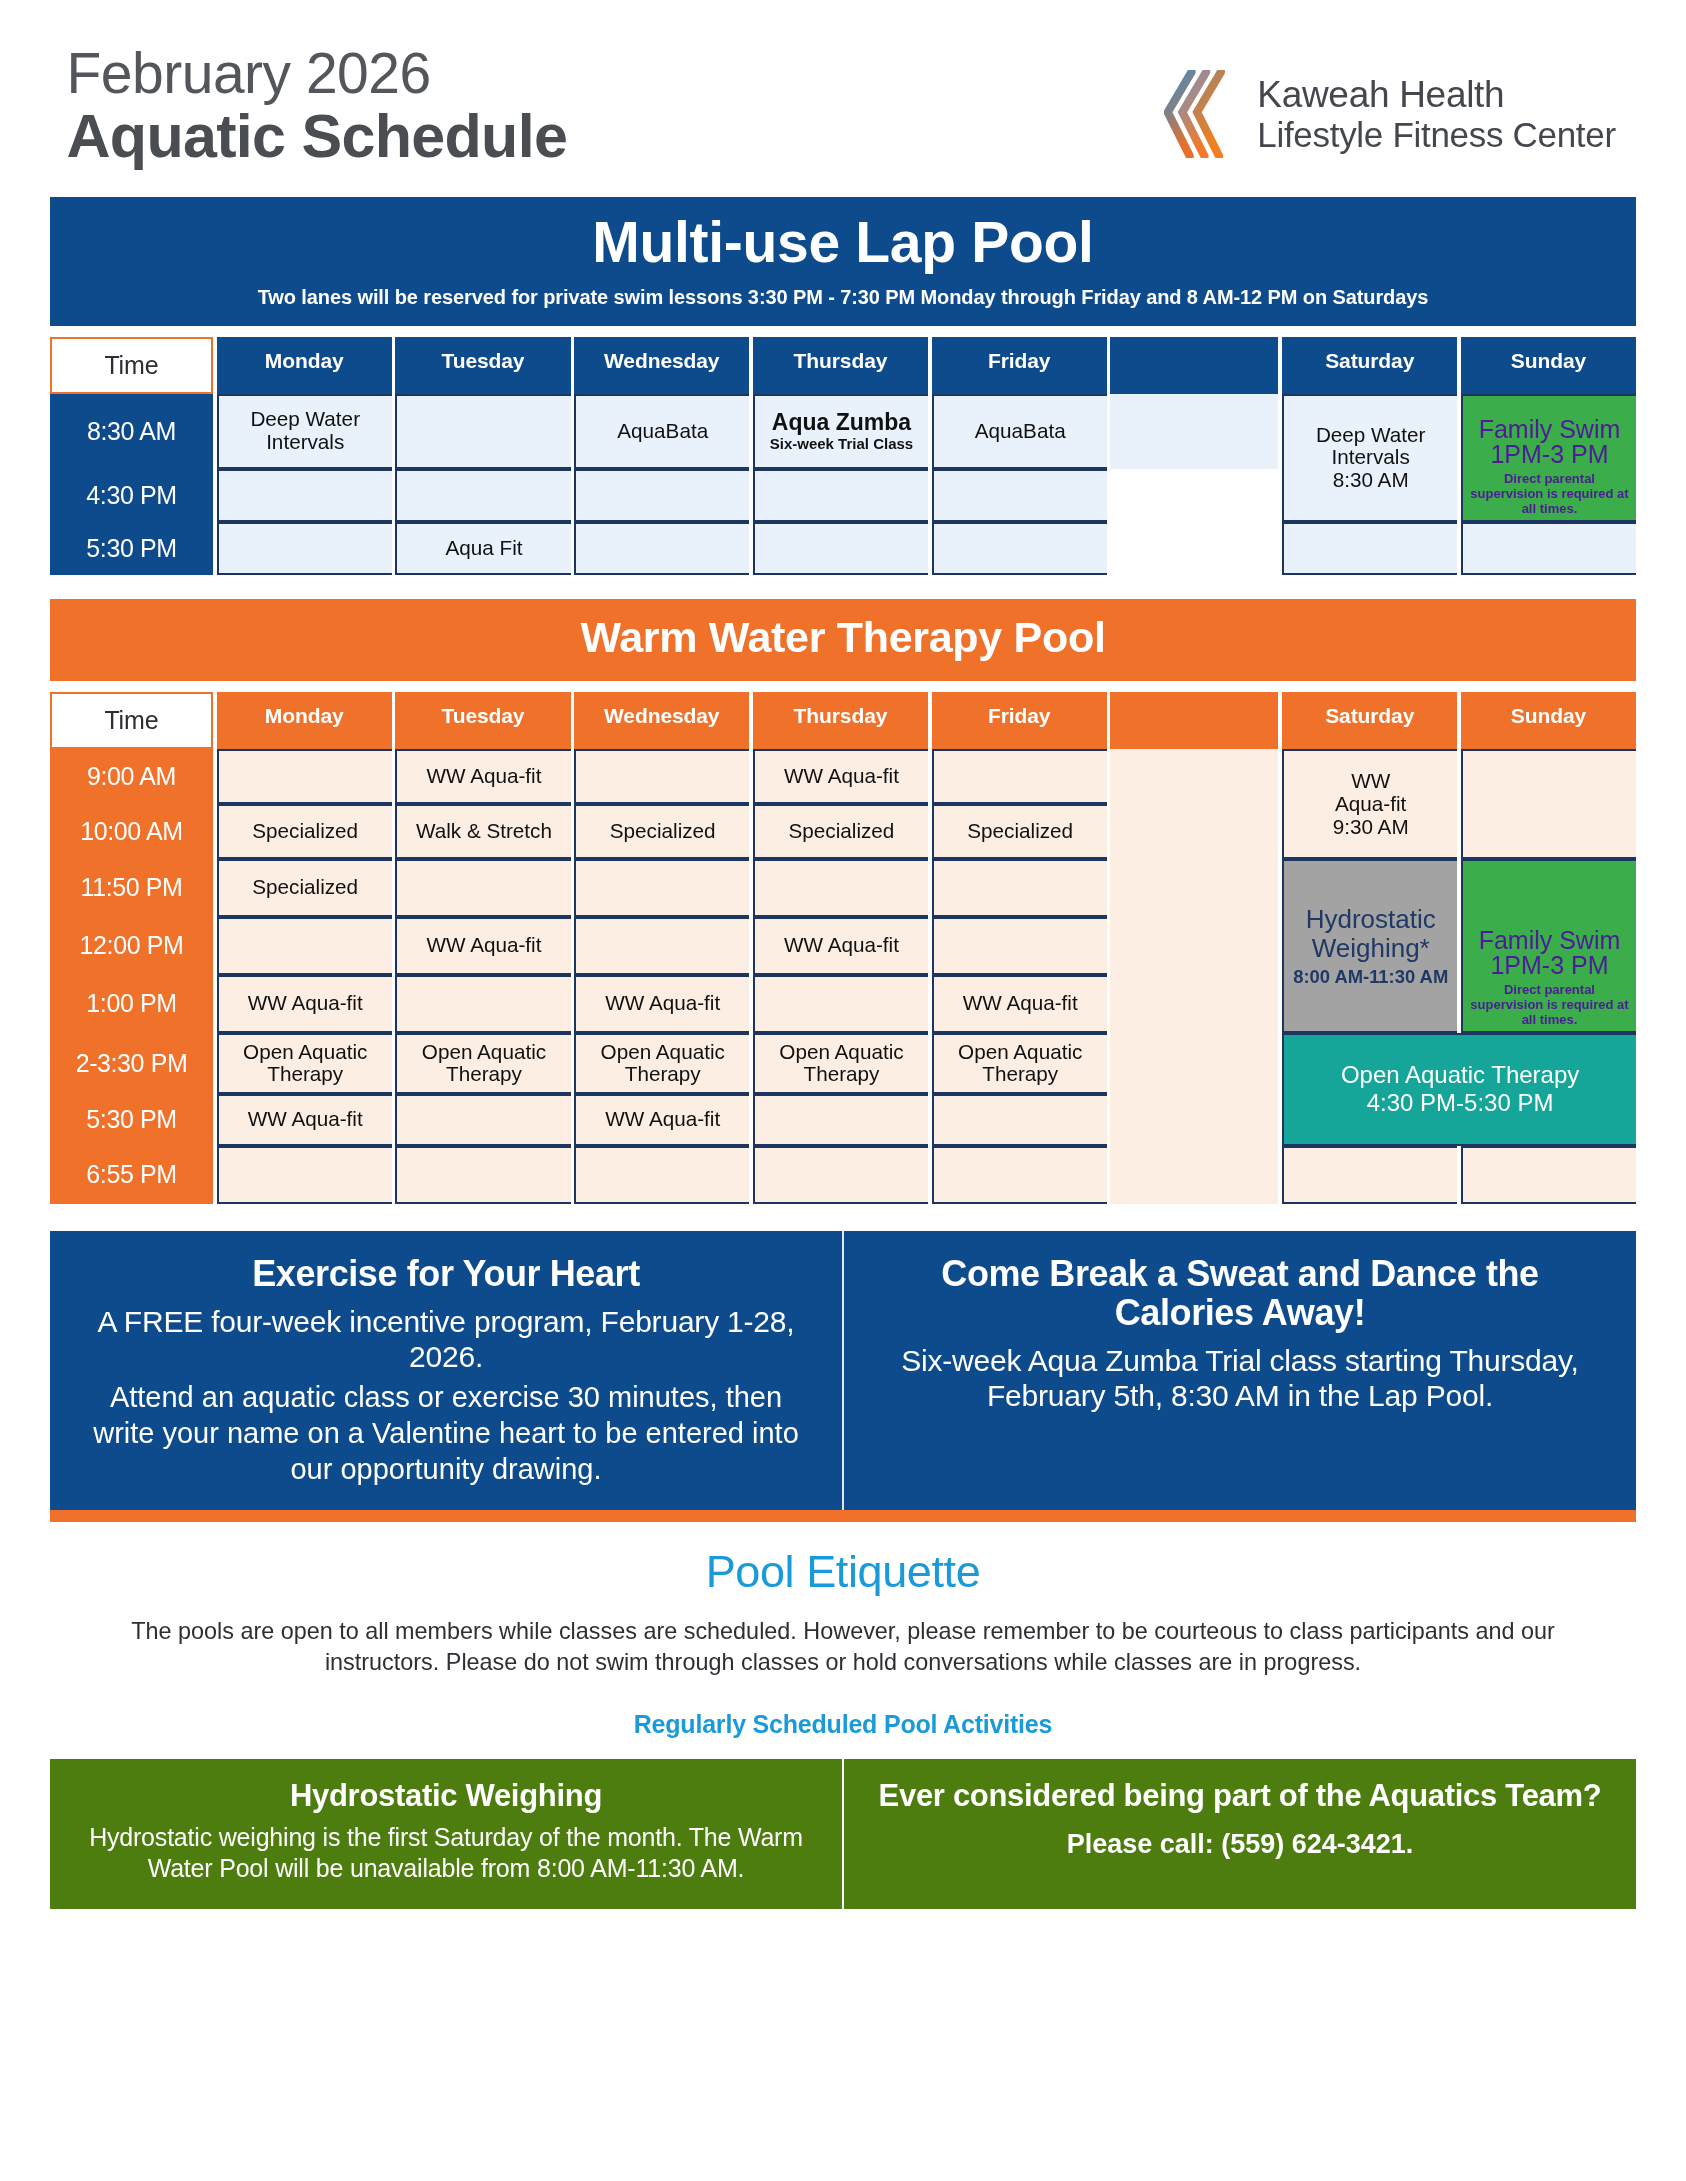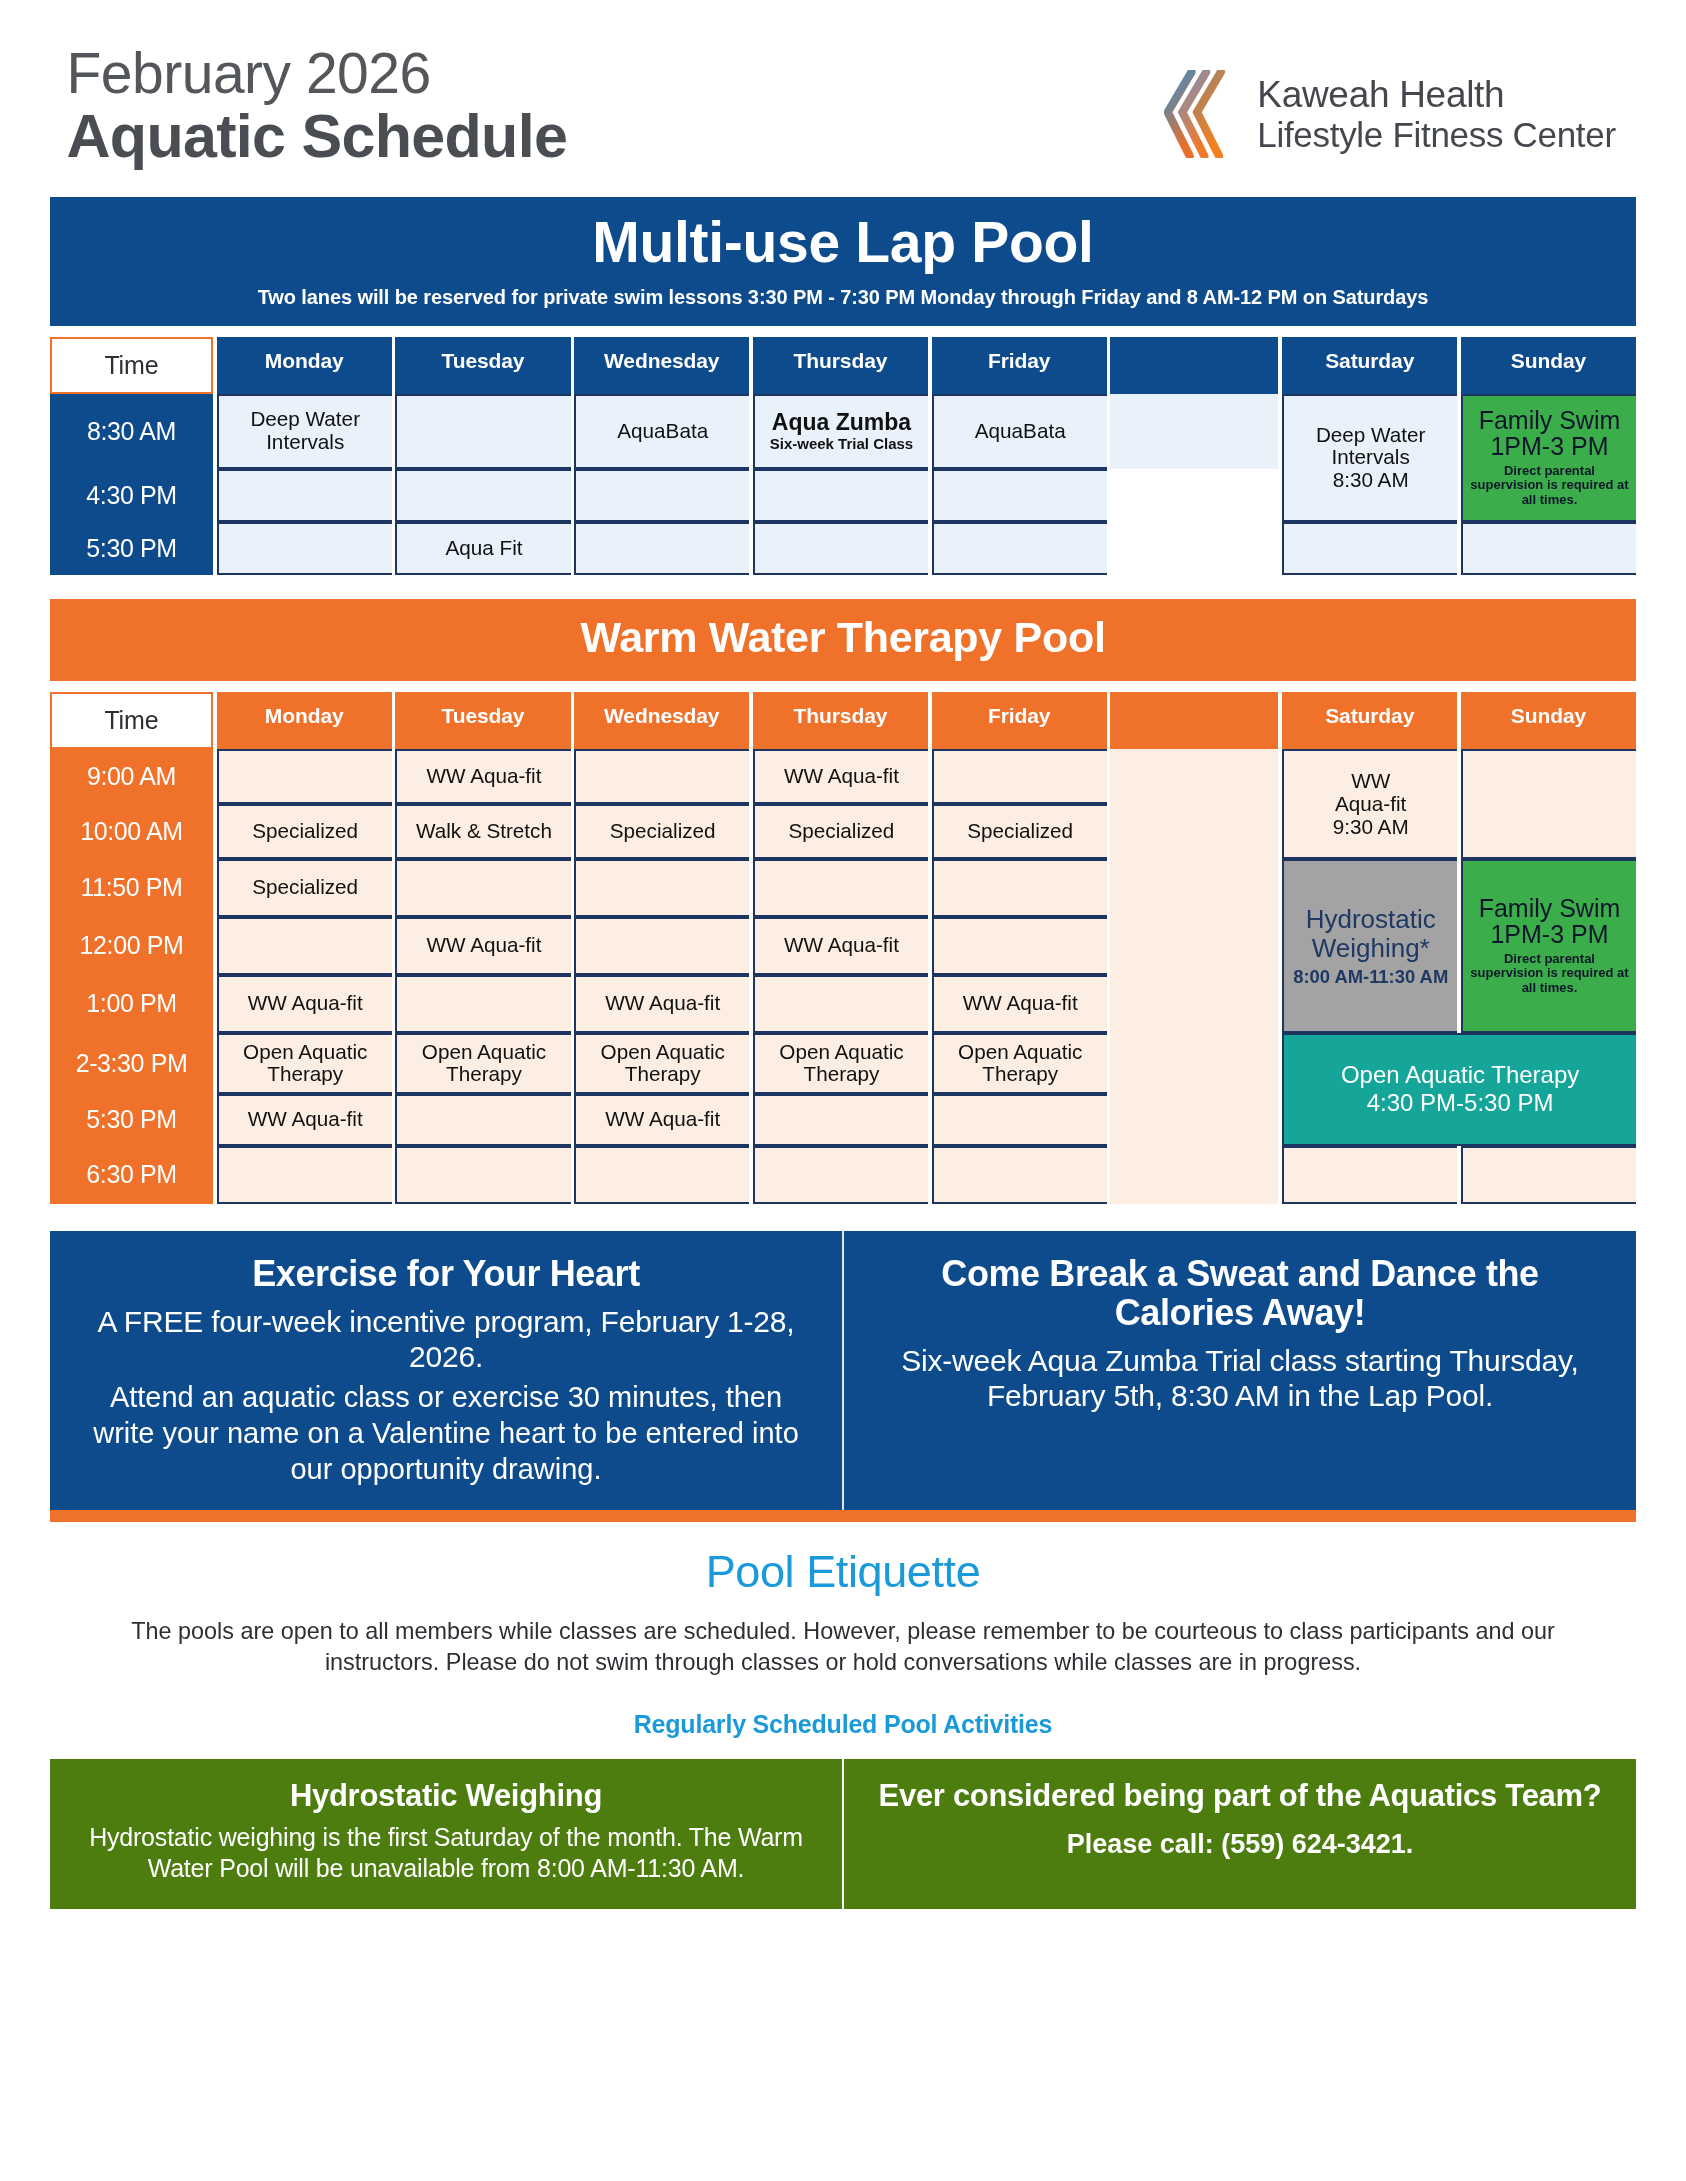--- a/index.html
+++ b/index.html
@@ -60,21 +60,21 @@
   .orange .cell { background: #fdeee3; }
   .cell.blank-col { border: none !important; }
   .blue .cell.blank-col  { background: #e9f2fb; }
   .orange .cell.blank-col{ background: #fdeee3; }
   .cell.strong { font-weight: 700; font-size: 23px; }
   .cell .sub { display: block; font-size: 15px; font-weight: 700; margin-top: 0.9px; }
 
   
   .chip { width: 100%; height: 100%; display: flex; flex-direction: column;
           align-items: center; justify-content: center; text-align: center; padding: 3.7px; }
-  .chip.green { background: #3bad4b; color: #0f172a; }
+  .chip.green { background: #3bad4b; color: #4c1d95; justify-content: flex-end; }
   .chip.green .l1 { font-size: 25px; line-height: 1.02; }
   .chip.green .l2 { font-size: 25px; line-height: 1.02; }
   .chip.green .l3 { font-size: 13px; line-height: 1.12; margin-top: 4.6px; font-weight: 700;}
   .chip.lav { background: #a3a3a3; color: #1f3864; }
   .chip.lav .l1 { font-size: 26px; line-height: 1.12; }
   .chip.lav .l2 { font-size: 18.4px; font-weight: 700; margin-top: 3.7px; }
   .chip.teal { background: #15a599; color: #fff; }
   .chip.teal .l1 { font-size: 24px; line-height: 1.18; }
   .chip.teal .l2 { font-size: 24px; line-height: 1.18; }
 
@@ -284,21 +284,21 @@
       </div>
     </div>
 
     <div class="tlabel" style="height:52px">5:30 PM</div>
     <div class="cell" style="height:52px">WW Aqua-fit</div>
     <div class="cell" style="height:52px"></div>
     <div class="cell" style="height:52px">WW Aqua-fit</div>
     <div class="cell" style="height:52px"></div>
     <div class="cell" style="height:52px"></div>
 
-    <div class="tlabel" style="height:58px">6:30 PM</div>
+    <div class="tlabel" style="height:58px">6:55 PM</div>
     <div class="cell" style="height:58px"></div>
     <div class="cell" style="height:58px"></div>
     <div class="cell" style="height:58px"></div>
     <div class="cell" style="height:58px"></div>
     <div class="cell" style="height:58px"></div>
     <div class="cell blank-col" style="height:58px"></div>
     <div class="cell" style="height:58px"></div>
     <div class="cell" style="height:58px"></div>
   </div>
 

